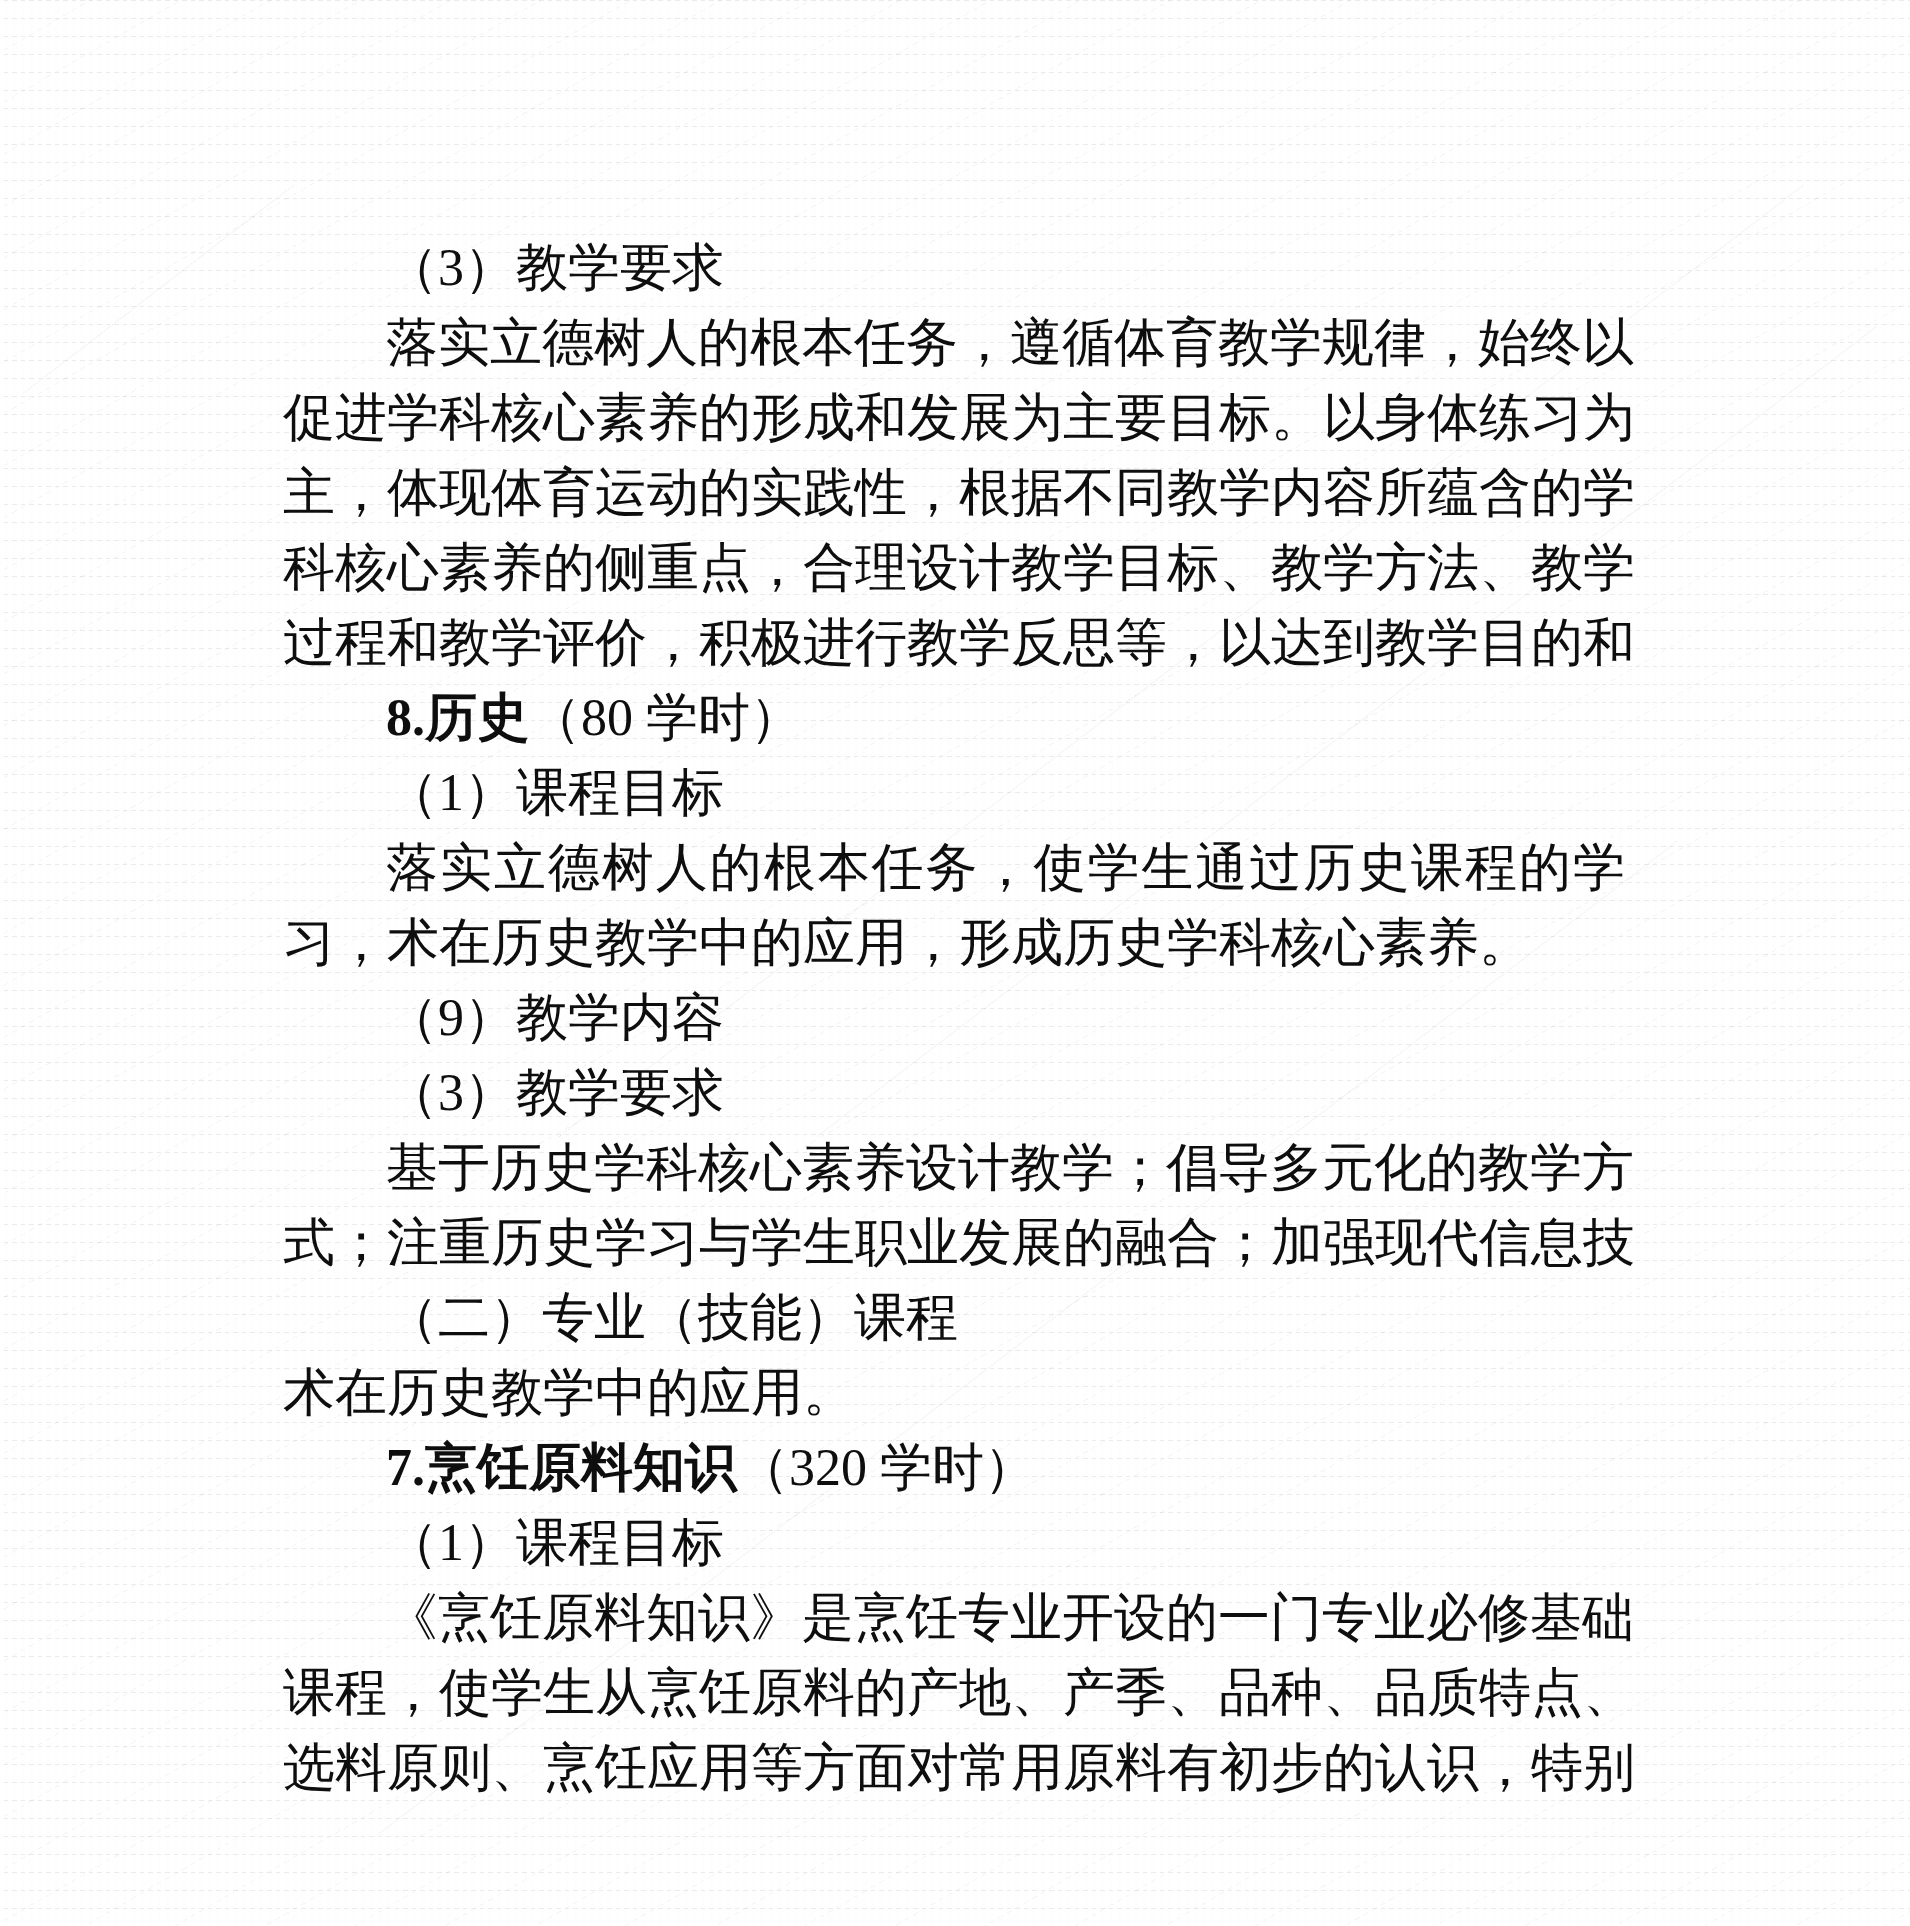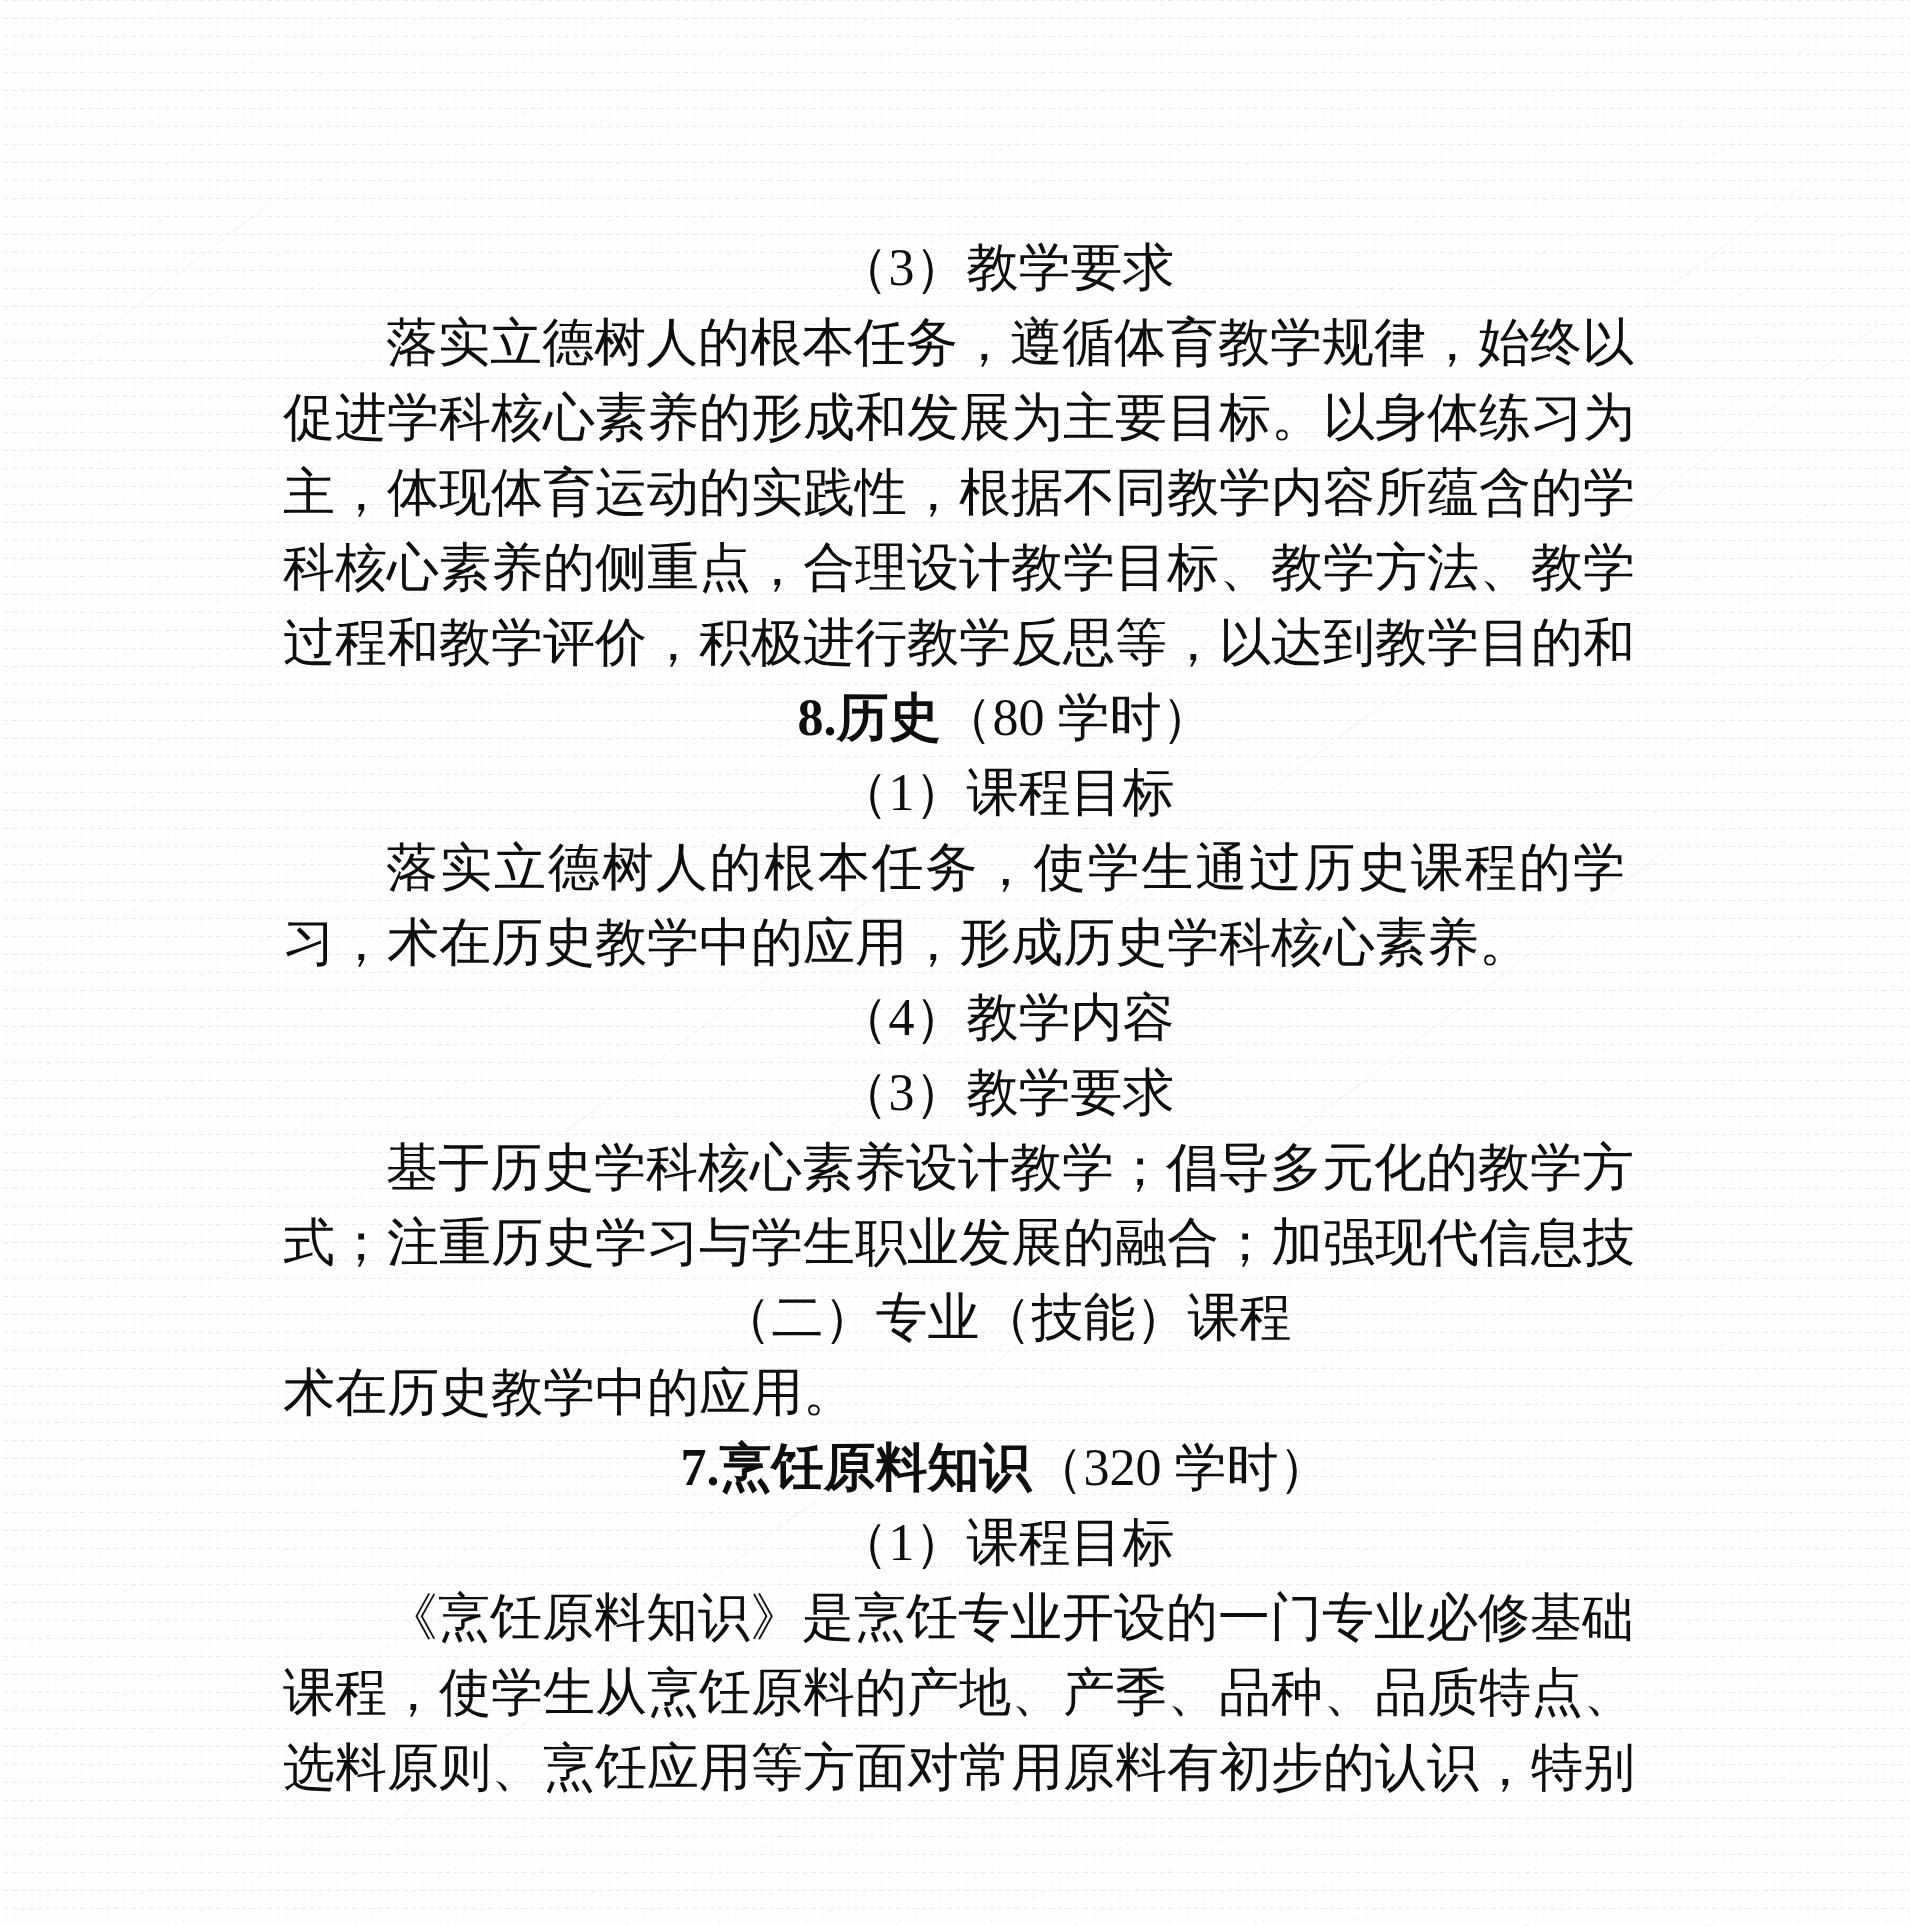--- a/index.html
+++ b/index.html
@@ -49,21 +49,21 @@
   }
   .line {
     height: 75px;
     white-space: pre;
   }
   .line.j {
     display: flex;
     justify-content: space-between;
     white-space: normal;
   }
-  .line.ind2 { margin-left: 103px; text-align: center; }
+  .line.ind2 { margin-left: 103px; }
   .b { font-weight: 700; font-family: Liberation Serif, serif; }
 </style>
 </head>
 <body>
 
 <div class="page">
   <div class="noise"></div>
 
   <div class="streak" style="left:559px; top:1136px; width:1566px; transform:rotate(-37.4deg);"></div>
   <div class="streak" style="left:817px; top:1136px; width:1333px; transform:rotate(-37.4deg);"></div>
@@ -232,21 +232,21 @@
         <span>通</span>
         <span>过</span>
         <span>历</span>
         <span>史</span>
         <span>课</span>
         <span>程</span>
         <span>的</span>
         <span>学</span>
       </div>
       <div class="line"><span>习，术在历史教学中的应用，形成历史学科核心素养。</span></div>
-      <div class="line ind2"><span>（4）教学内容</span></div>
+      <div class="line ind2"><span>（9）教学内容</span></div>
       <div class="line ind2"><span>（3）教学要求</span></div>
       <div class="line j ind2">
         <span>基</span>
         <span>于</span>
         <span>历</span>
         <span>史</span>
         <span>学</span>
         <span>科</span>
         <span>核</span>
         <span>心</span>

